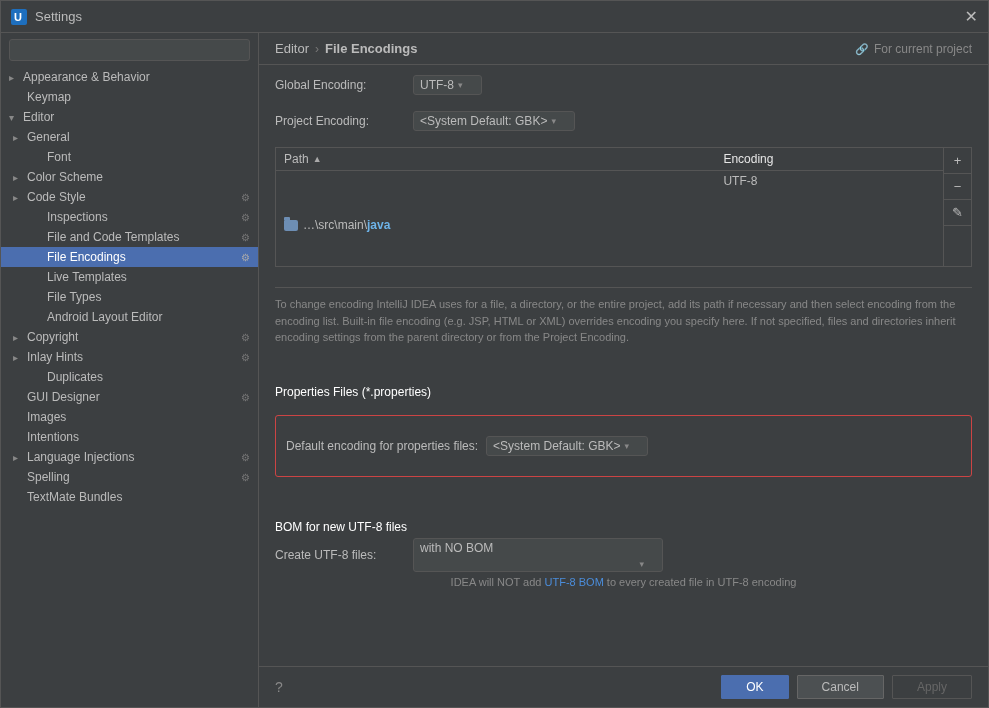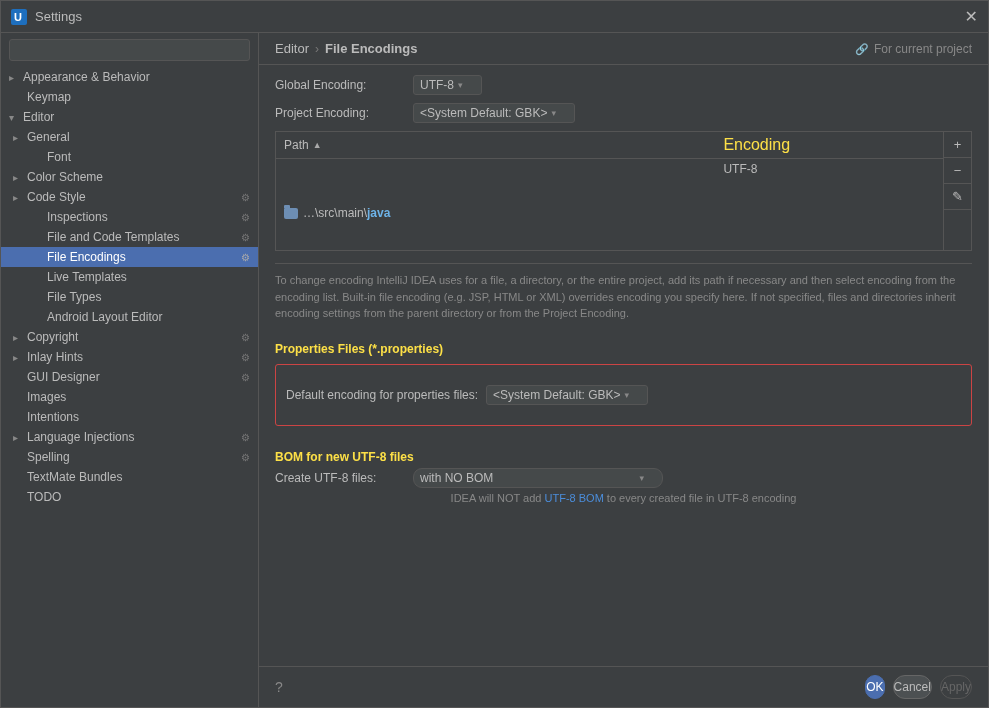--- a/index.html
+++ b/index.html
@@ -120,21 +120,21 @@
       font-size: 12px;
       margin-left: auto;
       cursor: pointer;
     }
     .content-area {
       flex: 1;
       padding: 10px 16px;
       overflow-y: auto;
       display: flex;
       flex-direction: column;
-      gap: 8px;
+      gap: 16px;
     }
     .row {
       display: flex;
       align-items: center;
       gap: 8px;
     }
     .label {
       color: #bbb;
       font-size: 12px;
       min-width: 130px;
@@ -176,24 +176,24 @@
     .info-text {
       color: #888;
       font-size: 11px;
       line-height: 1.5;
       border-top: 1px solid #555;
       padding-top: 8px;
       margin-top: 4px;
     }
     
     .section-title {
-      color: #fde047;
-      font-size: 12px;
-      margin-top: 12px;
-      font-weight: bold;
+      color: #ffffff;
+      font-size: 12px;
+      margin-top: 23px;
+      font-weight: normal;
     }
     .properties-box {
       border: 1px solid #cc4444;
       border-radius: 3px;
       padding: 20px 10px;
       display: flex;
       align-items: center;
       gap: 8px;
       background: transparent;
     }
@@ -218,29 +218,29 @@
     }
     .bom-row {
       display: flex;
       align-items: center;
       gap: 8px;
       margin-top: 4px;
     }
     .bom-dropdown {
       background: #45494a;
       border: 1px solid #555;
-      border-radius: 9px;
+      border-radius: 3px;
       color: #bbb;
       font-size: 12px;
       padding: 2px 18px 2px 6px;
       cursor: pointer;
       display: inline-flex;
-      align-items: center;
       gap: 4px;
       min-width: 250px;
+      flex-direction: column;
     }
     .bom-info {
       color: #888;
       font-size: 11px;
       margin-top: 4px;
       text-align: center;
     }
     .bom-link { color: #4b8ddb; }
     
     .dialog-footer {
@@ -251,24 +251,24 @@
       gap: 8px;
       align-items: center;
     }
     .footer-help {
       margin-right: auto;
       color: #888;
       cursor: pointer;
       font-size: 14px;
     }
     .btn {
-      padding: 4px 0;
-      font-size: 12px;
-      cursor: pointer;
-      border-radius: 12px;
+      padding: 4px 24px;
+      font-size: 12px;
+      cursor: pointer;
+      border-radius: 1px;
       border: 1px solid #666;
       color: #bbb;
       background: #4c5052;
     }
     .btn-primary {
       background: #4b6eaf;
       border-color: #4b6eaf;
       color: #fff;
     }
     .btn-disabled {
@@ -297,21 +297,21 @@
       padding: 5px 8px;
       cursor: pointer;
       font-size: 13px;
     }
     .table-header-row {
       display: flex;
       background: #3c3f41;
       border-bottom: 1px solid #555;
     }
     .th-path { flex: 2; padding: 4px 8px; color: #bbb; font-size: 12px; display: flex; align-items: center; gap: 4px; }
-    .th-enc { flex: 1; padding: 4px 8px; color: #fde047; font-size: 16px; }
+    .th-enc { flex: 1; padding: 4px 8px; color: #e5e5e5; font-size: 12px; }
     .tr { display: flex; }
     .td-path { flex: 2; padding: 3px 8px; color: #bbb; font-size: 12px; display: flex; align-items: center; gap: 5px; margin-top: 44px; }
     .td-enc { flex: 1; padding: 3px 8px; color: #bbb; font-size: 12px; }
   </style>
 </head>
 <body>
 
 <div class="dialog">
 
   <div class="title-bar">
@@ -387,20 +387,24 @@
       <div class="nav-item level1">
         <span class="expand-arrow closed"></span>
         <span>Copyright</span>
         <span style="margin-left:auto;font-size:10px;color:#777">⚙</span>
       </div>
       <div class="nav-item level1">
         <span class="expand-arrow closed"></span>
         <span>Inlay Hints</span>
         <span style="margin-left:auto;font-size:10px;color:#777">⚙</span>
       </div>
+      <div class="nav-item level2">
+        <span style="width:10px;display:inline-block"></span>
+        <span>Duplicates</span>
+      </div>
       <div class="nav-item level1">
         <span style="width:10px;display:inline-block"></span>
         <span>GUI Designer</span>
         <span style="margin-left:auto;font-size:10px;color:#777">⚙</span>
       </div>
       <div class="nav-item level1">
         <span style="width:10px;display:inline-block"></span>
         <span>Images</span>
       </div>
       <div class="nav-item level1">
@@ -413,24 +417,20 @@
         <span style="margin-left:auto;font-size:10px;color:#777">⚙</span>
       </div>
       <div class="nav-item level1">
         <span style="width:10px;display:inline-block"></span>
         <span>Spelling</span>
         <span style="margin-left:auto;font-size:10px;color:#777">⚙</span>
       </div>
       <div class="nav-item level1">
         <span style="width:10px;display:inline-block"></span>
         <span>TextMate Bundles</span>
-      </div>
-      <div class="nav-item level1">
-        <span style="width:10px;display:inline-block"></span>
-        <span>TODO</span>
       </div>
     </div>
 
     <div class="main-content">
 
       <div class="breadcrumb-bar">
         <span class="breadcrumb-text">Editor</span>
         <span class="breadcrumb-sep">›</span>
         <span class="breadcrumb-current">File Encodings</span>
         <span class="current-project-link">

